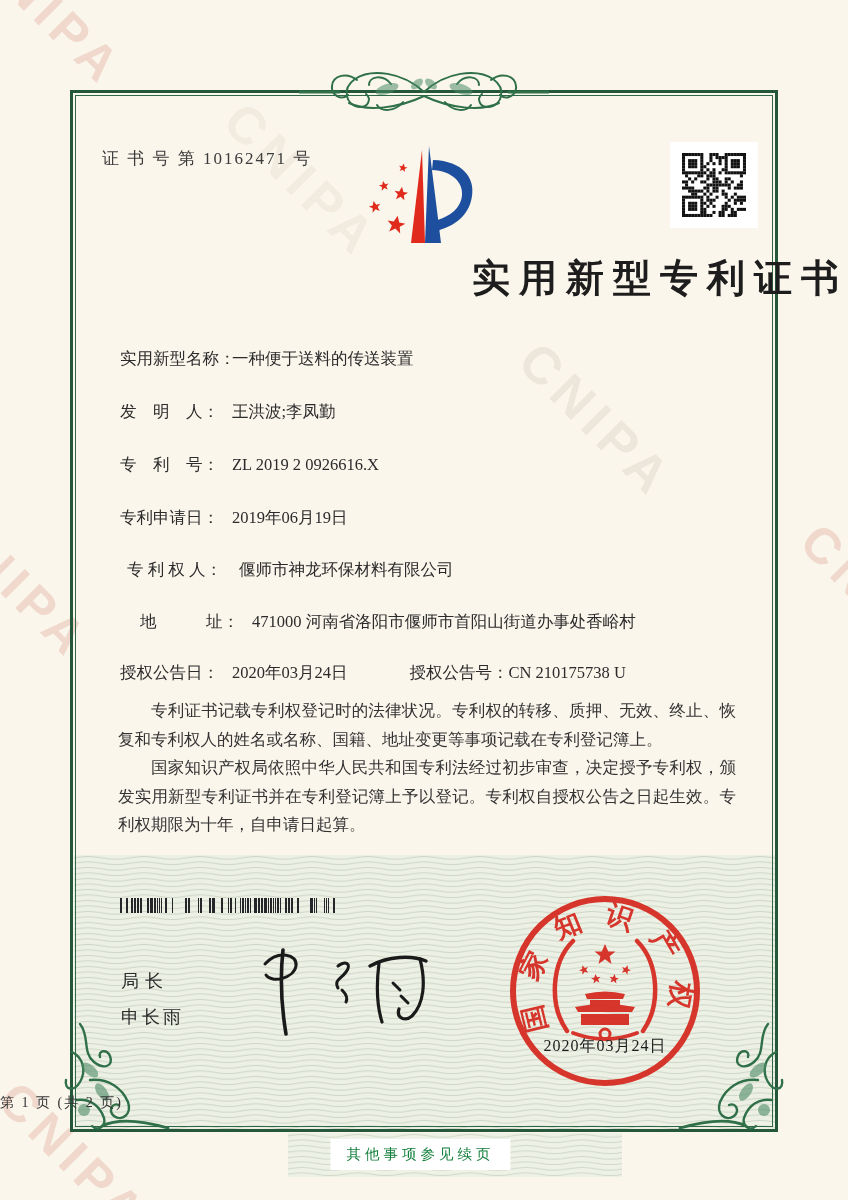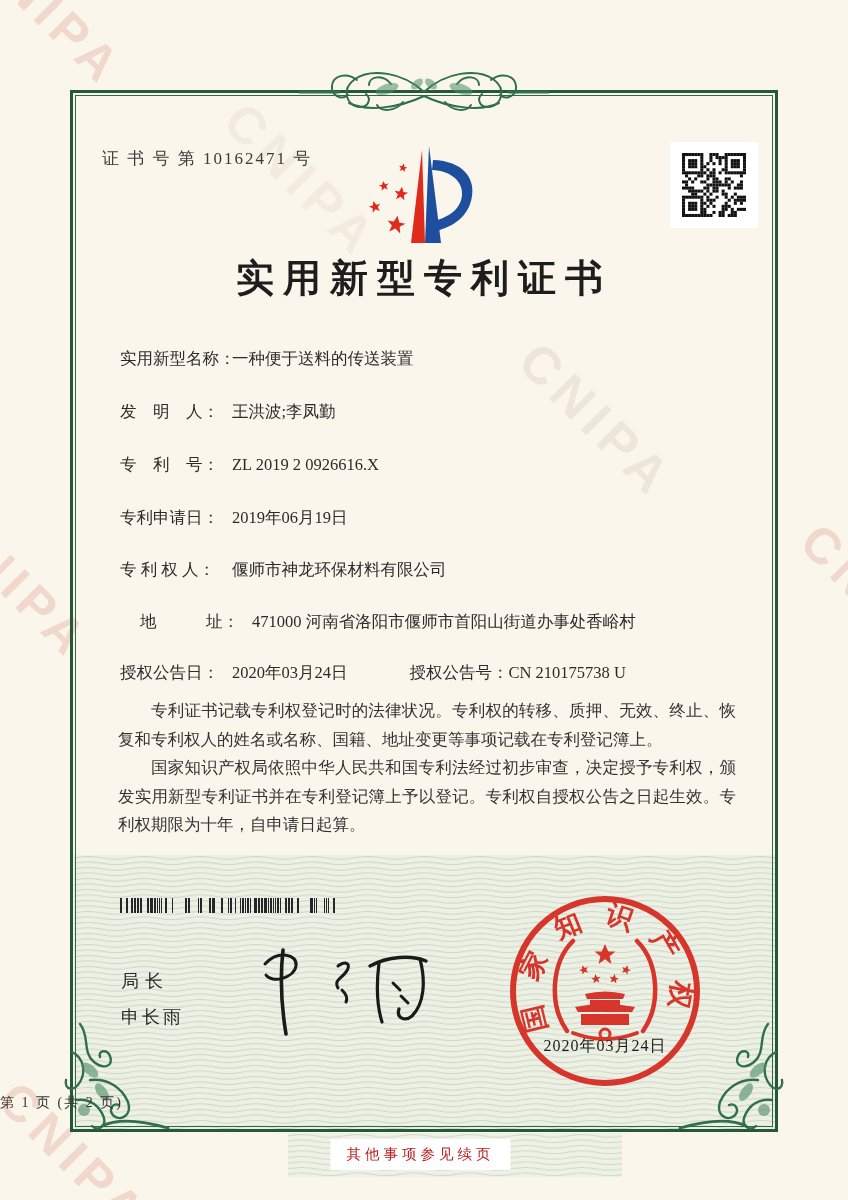--- a/index.html
+++ b/index.html
@@ -36,21 +36,21 @@
     position:absolute; left:102px; top:147px;
     font-size:17px; letter-spacing:2px; color:#3b3b3b;
   }
   .logo{position:absolute; left:366px; top:144px;}
   .qr-box{
     position:absolute; left:670px; top:142px; width:88px; height:86px;
     background:#ffffff; display:flex; align-items:center; justify-content:center;
   }
   .doc-title{
     position:absolute; left:0; top:253px; width:100%;
-    text-align:center; font-size:38px; font-weight:bold;
+    text-align:right; font-size:38px; font-weight:bold;
     letter-spacing:9px; color:#1d1d1d;
   }
   .field-row{
     position:absolute; left:120px; width:620px; height:22px;
     font-size:16.5px; white-space:nowrap;
   }
   .field-label{display:inline-block; width:112px; color:#2b2b2b;}
   .field-value{color:#2b2b2b;}
   .grant-label2{margin-left:62px;}
   .paras{
@@ -74,21 +74,21 @@
     text-align:center; font-size:16px; letter-spacing:1px; color:#1c1c1c;
     z-index:6;
   }
   .page-info{
     position:absolute; left:0; top:1094px; width:100%;
     text-align:left; font-size:14px; letter-spacing:2px; color:#333;
   }
   .footer-note{
     position:absolute; left:50%; top:1139px; transform:translateX(-52%);
     background:#ffffff; padding:6px 16px;
-    font-size:14.5px; letter-spacing:4px; color:#b91c1c; z-index:6;
+    font-size:14.5px; letter-spacing:4px; color:#15803d; z-index:6;
   }
 </style>
 </head>
 <body>
 
 <div class="page">
 
   <div class="wm pink" style="left:-45px; top:-18px;">CNIPA</div>
   <div class="wm beige" style="left:205px; top:150px; color:rgba(196,180,158,0.16);">CNIPA</div>
   <div class="wm beige" style="left:500px; top:390px;">CNIPA</div>
@@ -436,21 +436,21 @@
     </div>
     <div class="field-row" style="top:401px;">
       <span class="field-label">发　明　人：</span><span class="field-value">王洪波;李凤勤</span>
     </div>
     <div class="field-row" style="top:454px;">
       <span class="field-label">专　利　号：</span><span class="field-value">ZL 2019 2 0926616.X</span>
     </div>
     <div class="field-row" style="top:507px;">
       <span class="field-label">专利申请日：</span><span class="field-value">2019年06月19日</span>
     </div>
-    <div class="field-row" style="top:559px;">
+    <div class="field-row" style="top:559px;margin-left:7px;">
       <span class="field-label">专 利 权 人：</span><span class="field-value">偃师市神龙环保材料有限公司</span>
     </div>
     <div class="field-row" style="top:611px;margin-left:20px;">
       <span class="field-label">地　　　址：</span><span class="field-value">471000 河南省洛阳市偃师市首阳山街道办事处香峪村</span>
     </div>
     <div class="field-row" style="top:662px;">
       <span class="field-label">授权公告日：</span><span class="field-value">2020年03月24日</span><span class="field-value grant-label2">授权公告号：</span><span class="field-value">CN 210175738 U</span>
     </div>
 
     <div class="paras">

